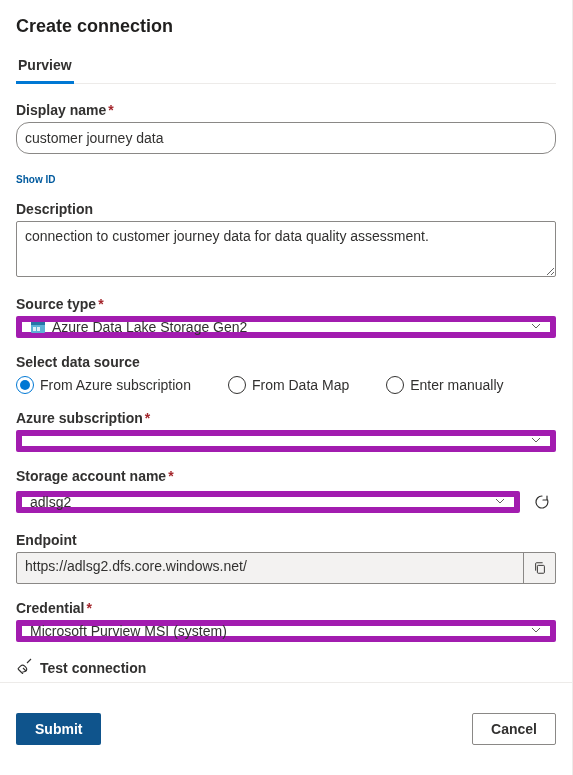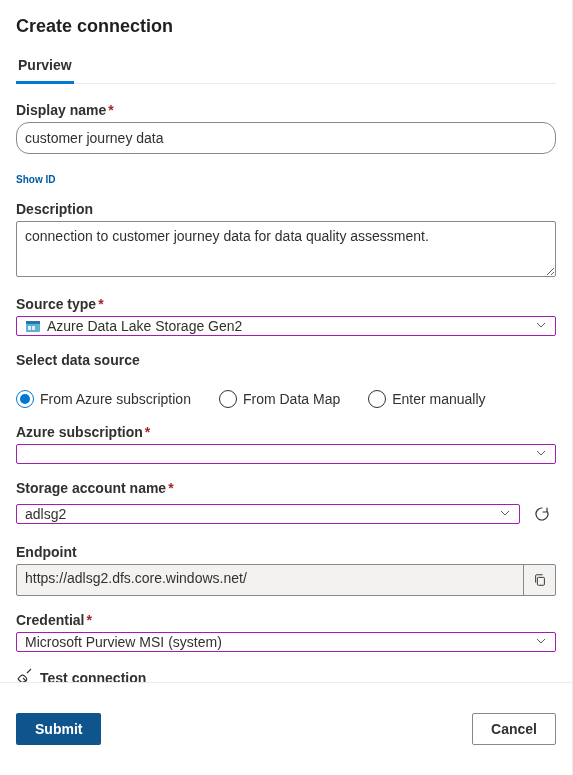--- a/index.html
+++ b/index.html
@@ -86,41 +86,41 @@
     font-size: 10px;
     cursor: pointer;
     display: inline-block;
     margin-top: -4px;
     margin-bottom: 16px;
   }
   .dropdown {
     position: relative;
     width: 100%;
     height: 20px;
-    border: 1px solid #a21caf;
+    border: 6px solid #a21caf;
     border-radius: 2px;
     background: #fff;
     padding: 5px 30px 5px 8px;
     cursor: pointer;
     font-size: 14px;
     display: flex;
     align-items: center;
     gap: 6px;
   }
   .chevron {
     position: absolute;
     right: 8px;
     top: 50%;
     transform: translateY(-50%);
     pointer-events: none;
   }
   .radio-row {
     display: flex;
-    gap: 28px;
-    margin-top: 22px;
+    gap: 37px;
+    margin-top: 6px;
   }
   .radio-item {
     display: flex;
     align-items: center;
     gap: 6px;
     cursor: pointer;
     font-size: 14px;
   }
   .radio-circle {
     width: 18px; height: 18px;

